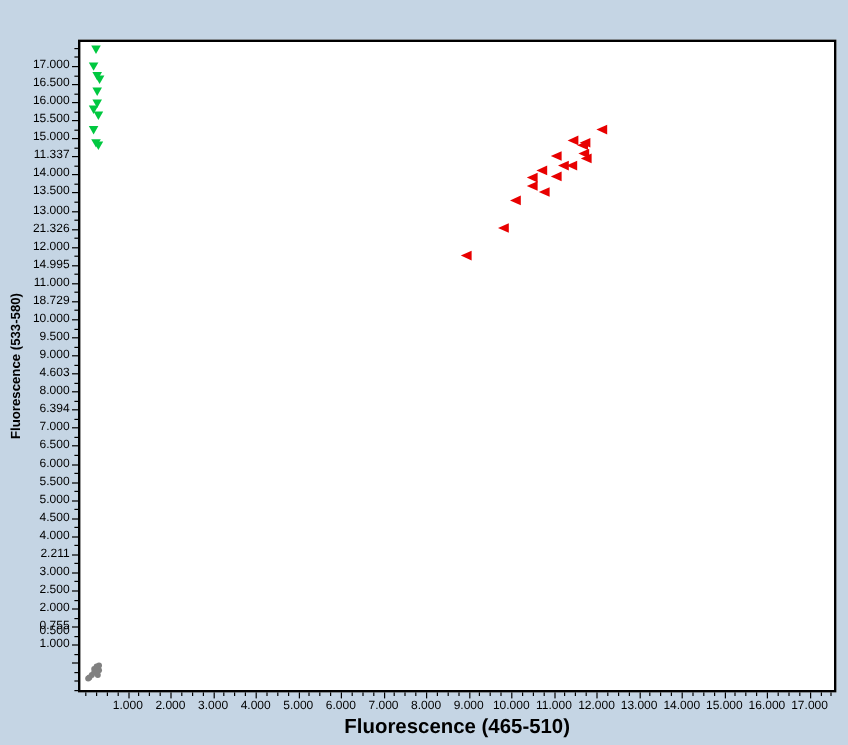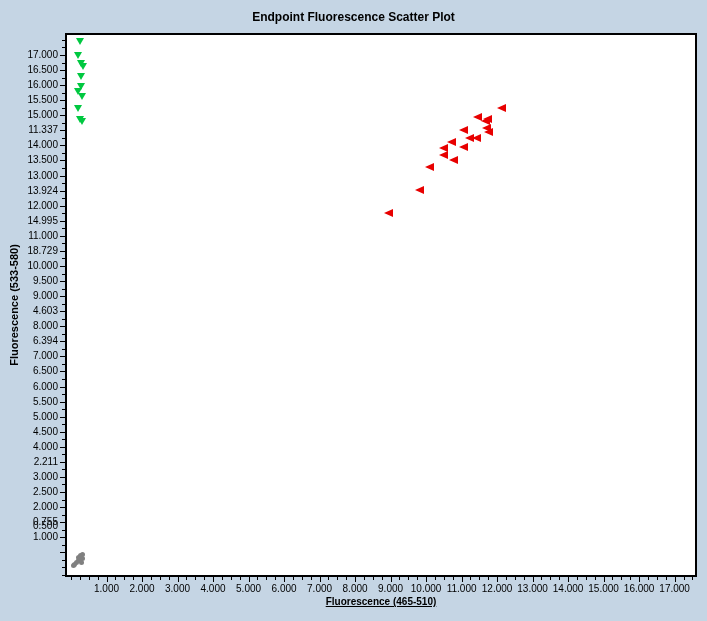--- a/index.html
+++ b/index.html
@@ -26,21 +26,21 @@
   .x-tick-label{
     position:absolute;width:44px;text-align:center;
     font-size:10px;color:#000;white-space:nowrap;
   }
   .y-tick-label{
     position:absolute;width:38px;text-align:right;
     font-size:10px;color:#000;white-space:nowrap;
   }
   #x-axis-title{
     position:absolute;left:65px;width:632px;top:596px;
-    text-align:center;font-size:10px;font-weight:bold;color:#000;text-decoration:underline;
+    text-align:center;font-size:17px;font-weight:bold;color:#000;
   }
   #y-axis-title{
     position:absolute;left:14px;top:305px;
     transform:translate(-50%,-50%) rotate(-90deg);
     font-size:11px;font-weight:bold;color:#000;white-space:nowrap;
   }
   .marker{position:absolute;width:0;height:0;}
   .m-tri-down{
     border-left:4px solid transparent;
     border-right:4px solid transparent;
@@ -52,21 +52,20 @@
     border-right:9px solid #e80000;
   }
   .m-dot{
     width:5px;height:5px;border-radius:50%;background:#808080;
   }
 </style>
 </head>
 <body>
 
 <div id="window">
-  <div id="chart-title">Endpoint Fluorescence Scatter Plot</div>
   <div id="plot-area">
       <div class="marker m-tri-down" style="border-top-color: rgb(0, 200, 64); left: 8.91236px; top: 2.93878px;"></div>
       <div class="marker m-tri-down" style="border-top-color: rgb(0, 200, 64); left: 7.13708px; top: 16.5011px;"></div>
       <div class="marker m-tri-down" style="border-top-color: rgb(0, 200, 64); left: 9.97753px; top: 24.9399px;"></div>
       <div class="marker m-tri-down" style="border-top-color: rgb(0, 200, 64); left: 12.1079px; top: 27.9537px;"></div>
       <div class="marker m-tri-down" style="border-top-color: rgb(0, 200, 64); left: 9.62247px; top: 37.5981px;"></div>
       <div class="marker m-tri-down" style="border-top-color: rgb(0, 200, 64); left: 9.62247px; top: 48.1465px;"></div>
       <div class="marker m-tri-down" style="border-top-color: rgb(0, 200, 64); left: 7.13708px; top: 52.6673px;"></div>
       <div class="marker m-tri-down" style="border-top-color: rgb(0, 200, 64); left: 11.3978px; top: 58.0922px;"></div>
       <div class="marker m-tri-down" style="border-top-color: rgb(0, 200, 64); left: 7.13708px; top: 70.1476px;"></div>
@@ -279,21 +278,21 @@
       <div class="y-tick-label" style="left: 20px; top: 335.317px;">6.394</div>
       <div class="y-tick-label" style="left: 20px; top: 320.248px;">8.000</div>
       <div class="y-tick-label" style="left: 20px; top: 305.178px;">4.603</div>
       <div class="y-tick-label" style="left: 20px; top: 290.109px;">9.000</div>
       <div class="y-tick-label" style="left: 20px; top: 275.04px;">9.500</div>
       <div class="y-tick-label" style="left: 20px; top: 259.971px;">10.000</div>
       <div class="y-tick-label" style="left: 20px; top: 244.901px;">18.729</div>
       <div class="y-tick-label" style="left: 20px; top: 229.832px;">11.000</div>
       <div class="y-tick-label" style="left: 20px; top: 214.763px;">14.995</div>
       <div class="y-tick-label" style="left: 20px; top: 199.694px;">12.000</div>
-      <div class="y-tick-label" style="left: 20px; top: 184.624px;">13.924</div>
+      <div class="y-tick-label" style="left: 20px; top: 184.624px;">21.326</div>
       <div class="y-tick-label" style="left: 20px; top: 169.555px;">13.000</div>
       <div class="y-tick-label" style="left: 20px; top: 154.486px;">13.500</div>
       <div class="y-tick-label" style="left: 20px; top: 139.417px;">14.000</div>
       <div class="y-tick-label" style="left: 20px; top: 124.347px;">11.337</div>
       <div class="y-tick-label" style="left: 20px; top: 109.278px;">15.000</div>
       <div class="y-tick-label" style="left: 20px; top: 94.2089px;">15.500</div>
       <div class="y-tick-label" style="left: 20px; top: 79.1396px;">16.000</div>
       <div class="y-tick-label" style="left: 20px; top: 64.0704px;">16.500</div>
       <div class="y-tick-label" style="left: 20px; top: 49.0011px;">17.000</div>
     </div>

